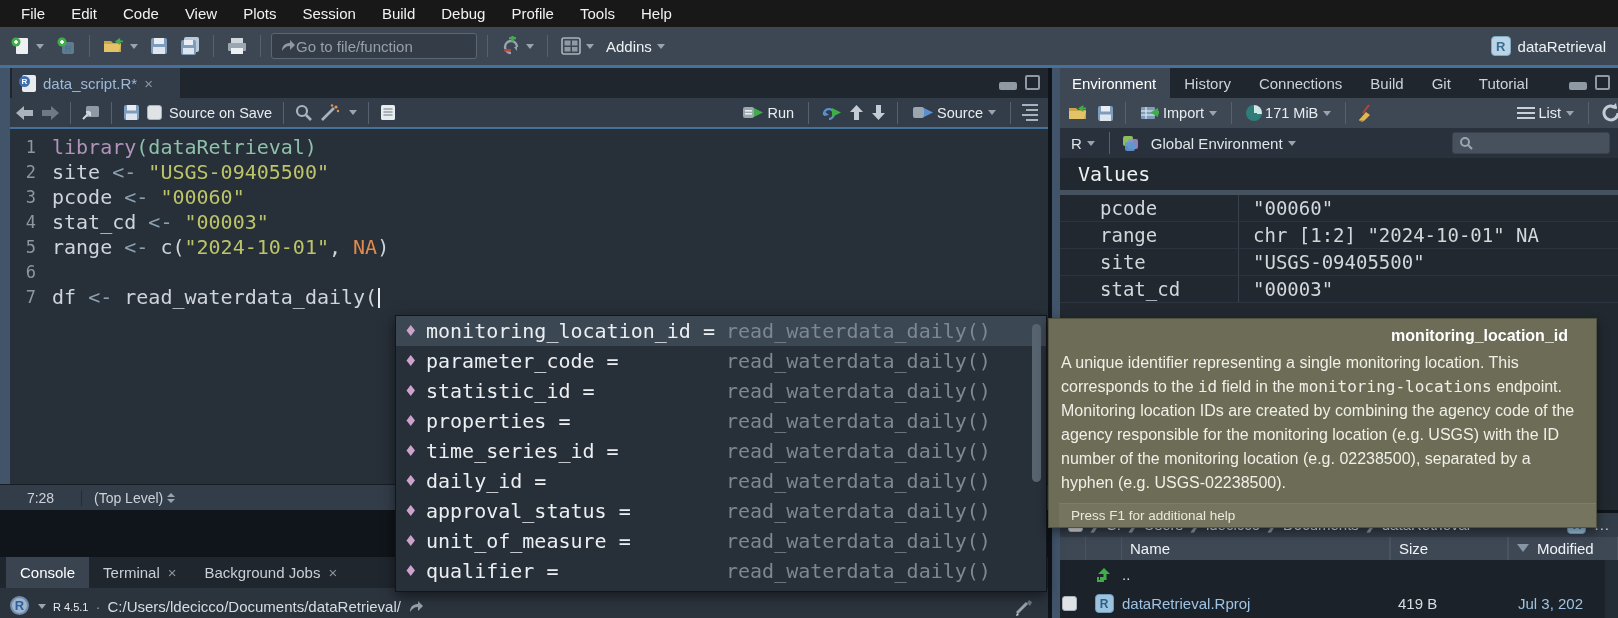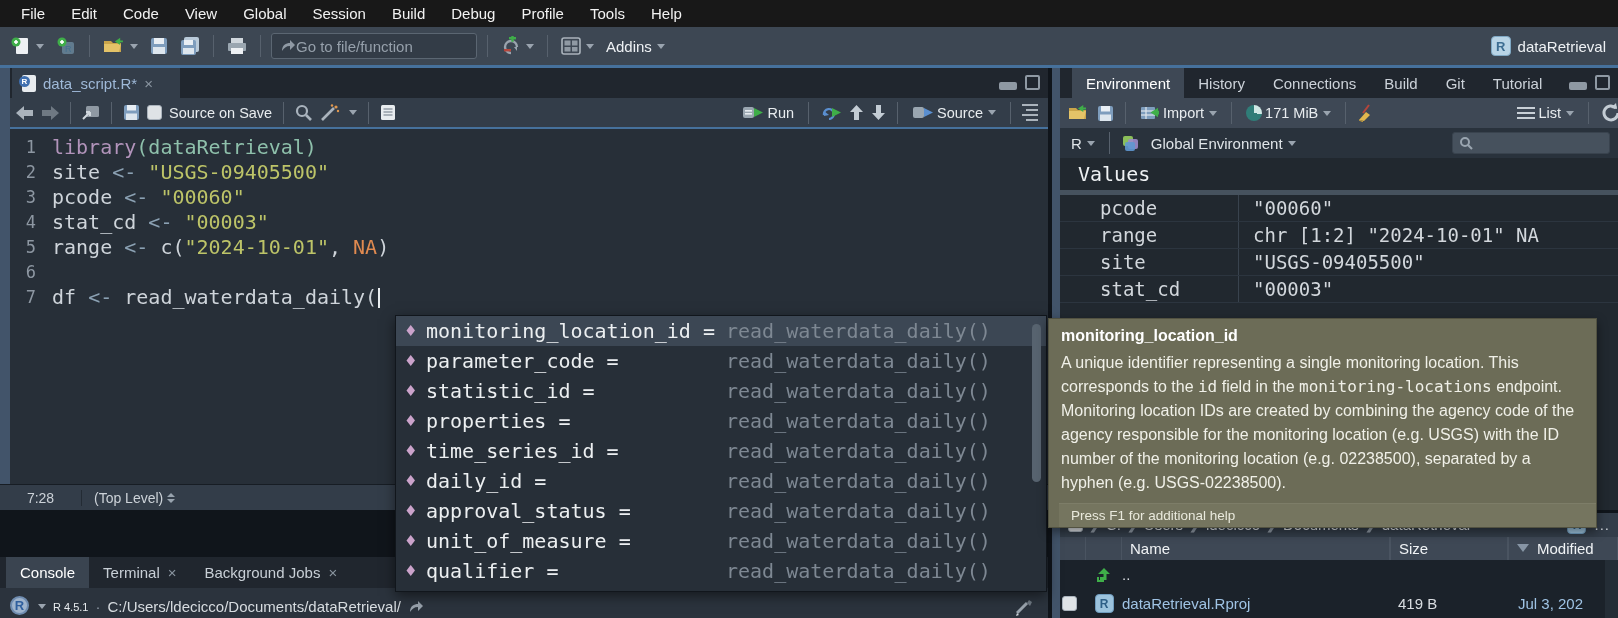--- a/index.html
+++ b/index.html
@@ -83,21 +83,21 @@
   .console-toolbar { flex:1; background:#2b333d; display:flex; align-items:flex-start; padding:8px 10px 0 10px; gap:7px; position:relative; }
   .rlogo { width:19px; height:19px; border-radius:50%; background:#9fb4cd; color:#2f5f9e; font-weight:bold;
            font-size:13px; display:flex; align-items:center; justify-content:center; border:2px solid #6f8cb0; }
   .console-meta { color:#e8ecef; font-size:11px; line-height:22px; }
   .console-dot { color:#8f99a4; font-size:15px; line-height:22px; }
   .console-path { color:#d7dce0; font-size:15px; line-height:22px; }
 
   
   .env-pane { height:442px; position:relative; display:flex; flex-direction:column; background:#21282f; overflow:hidden; }
   .env-pane .pane-strip, .files-pane .pane-strip { bottom:0; width:8px; }
-  .env-tabstrip { height:30px; background:#20262e; display:flex; align-items:stretch; padding-left:20px; position:relative; }
+  .env-tabstrip { height:30px; background:#20262e; display:flex; align-items:stretch; padding-left:6px; position:relative; }
   .env-tab { display:flex; align-items:center; padding:0 14px; color:#ccd2d9; font-size:15px; }
   .env-tab.active { background:#3e4855; color:#ffffff; }
   .env-toolbar { height:30px; background:#3e4855; display:flex; align-items:center; padding:0 6px 0 16px; gap:7px; overflow:hidden; }
   .env-context { height:30px; background:#29323c; display:flex; align-items:center; padding:0 8px 0 16px; gap:7px; }
   .ctx-label { color:#dfe4e8; font-size:15px; }
   .search-box { margin-left:auto; width:158px; height:22px; background:#46515d; border-radius:3px;
                 display:flex; align-items:center; padding:0 6px; gap:5px; border:1px solid #39434e; }
   .search-box input { flex:1; min-width:0; background:transparent; border:none; outline:none; color:#d5dade; font-size:13px; }
 
   .env-values { flex:1; background:#21282f; font-family:"DejaVu Sans Mono", monospace; }
@@ -139,21 +139,21 @@
   .ac-row { display:flex; align-items:center; height:30px; padding-left:8px; position:relative; }
   .ac-row.selected { background:#3c4754; }
   .ac-diamond { color:#cba3cb; font-size:15px; width:22px; font-family:"DejaVu Sans", sans-serif; }
   .ac-label { color:#eceff1; font-size:20px; white-space:pre; }
   .ac-pkg { position:absolute; left:330px; color:#7e8893; font-size:20px; white-space:pre; }
   .ac-scrollbar { position:absolute; right:5px; top:8px; width:9px; height:158px; border-radius:5px; background:#57636f; z-index:51; }
 
   
   .tooltip { position:absolute; left:1048px; top:318px; width:549px; background:#6c6c57;
              border:1px solid #525241; box-shadow:0 4px 10px rgba(0,0,0,.45); z-index:60; }
-  .tt-title { color:#ffffff; font-weight:bold; font-size:16px; padding:8px 12px 2px 12px; }
+  .tt-title { color:#ffffff; font-weight:bold; font-size:16px; padding:8px 28px 2px 12px;text-align:right; }
   .tt-body { color:#f0f0e8; font-size:16px; line-height:24px; padding:4px 12px 8px 12px; }
   .tt-code { font-family:"DejaVu Sans Mono", monospace; font-size:16px; }
   .tt-footer { border-top:1px solid #7d7d68; background:#75755f; color:#e9e9dc; font-size:13.5px; padding:4px 12px;margin-left:10px; }
 
   
   .icon { display:inline-flex; align-items:center; justify-content:center; }
   svg { display:block; }
   .pie { width:16px; height:16px; border-radius:50%;
          background:conic-gradient(#cfe8e5 0deg 100deg, #2f7d78 100deg 360deg); }
   .list-lines { display:flex; flex-direction:column; gap:3px; }
@@ -165,21 +165,21 @@
 </head>
 <body>
 
 <div class="app">
 
   <div class="menubar" id="menubar">
       <div class="menu-item">File</div>
       <div class="menu-item">Edit</div>
       <div class="menu-item">Code</div>
       <div class="menu-item">View</div>
-      <div class="menu-item">Global</div>
+      <div class="menu-item">Plots</div>
       <div class="menu-item">Session</div>
       <div class="menu-item">Build</div>
       <div class="menu-item">Debug</div>
       <div class="menu-item">Profile</div>
       <div class="menu-item">Tools</div>
       <div class="menu-item">Help</div>
     </div>
 
   <div class="main-toolbar">
     <span class="tb-btn">

